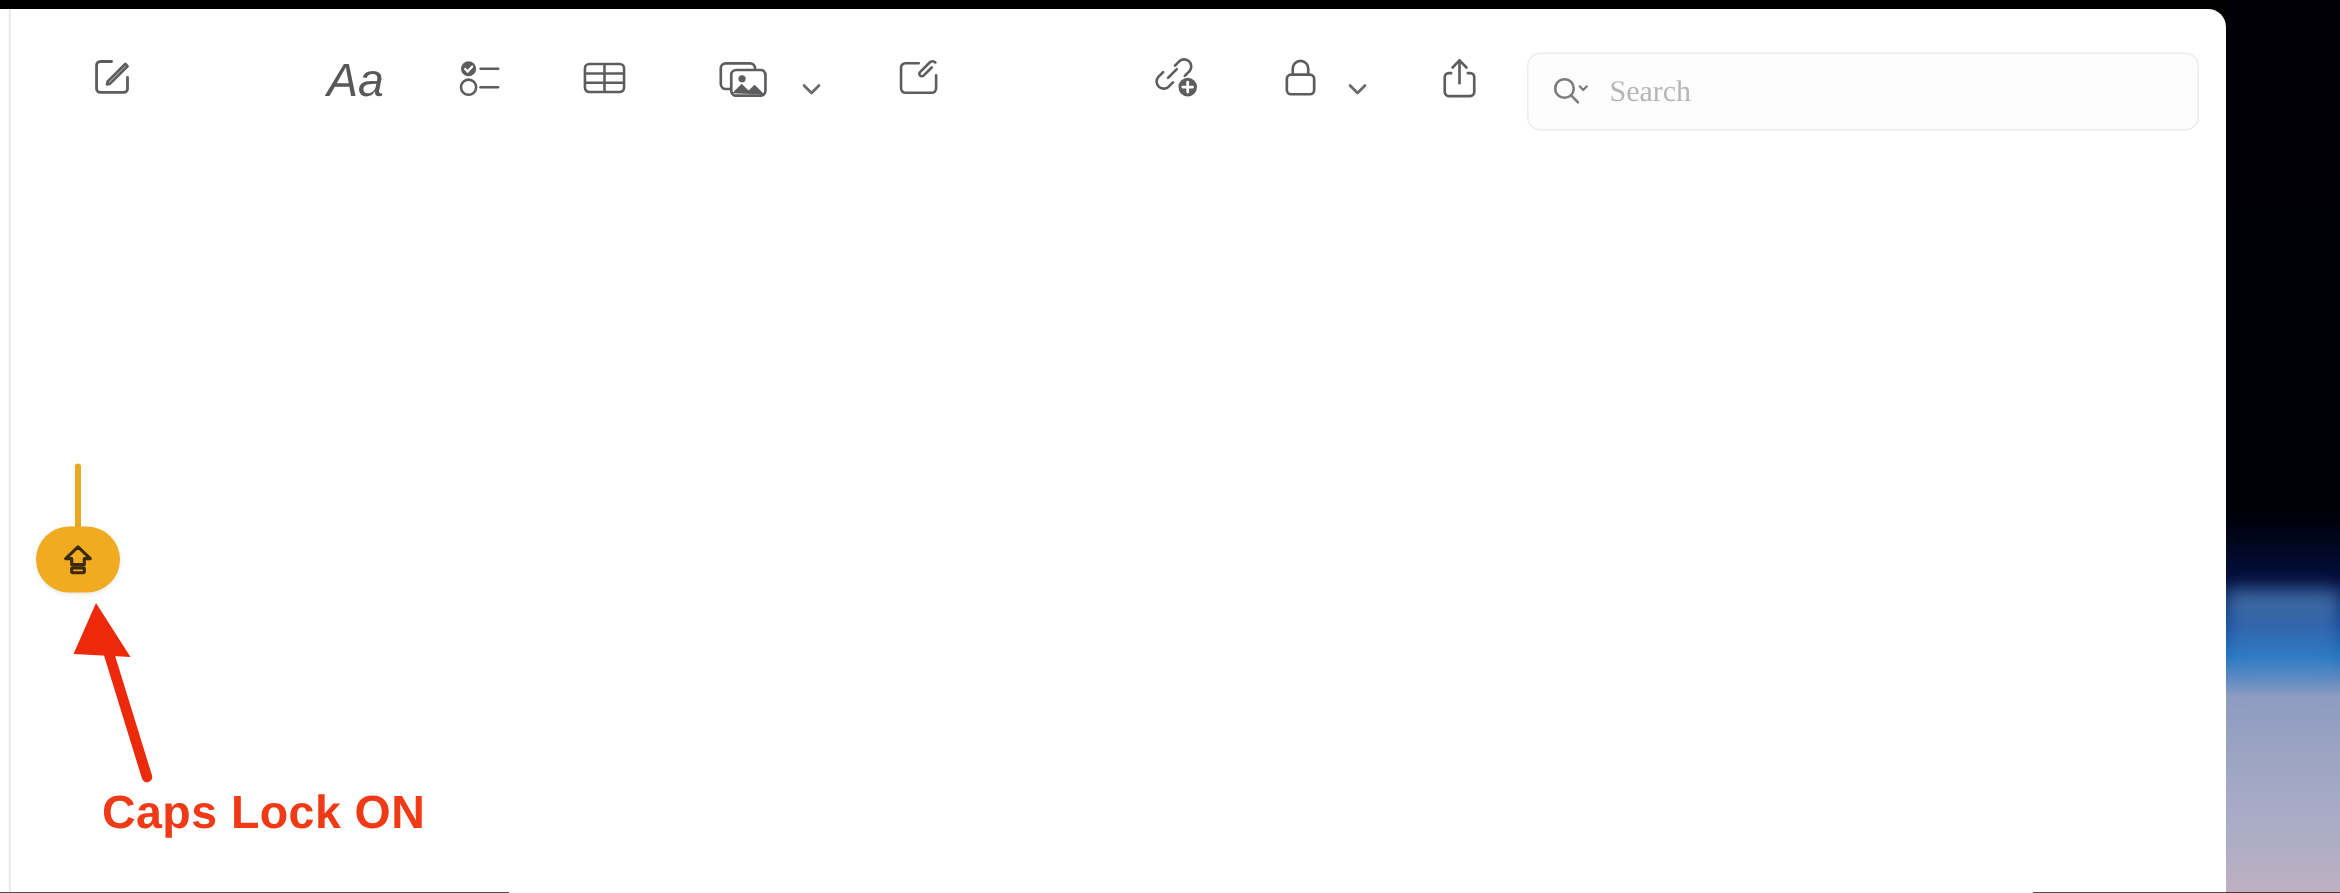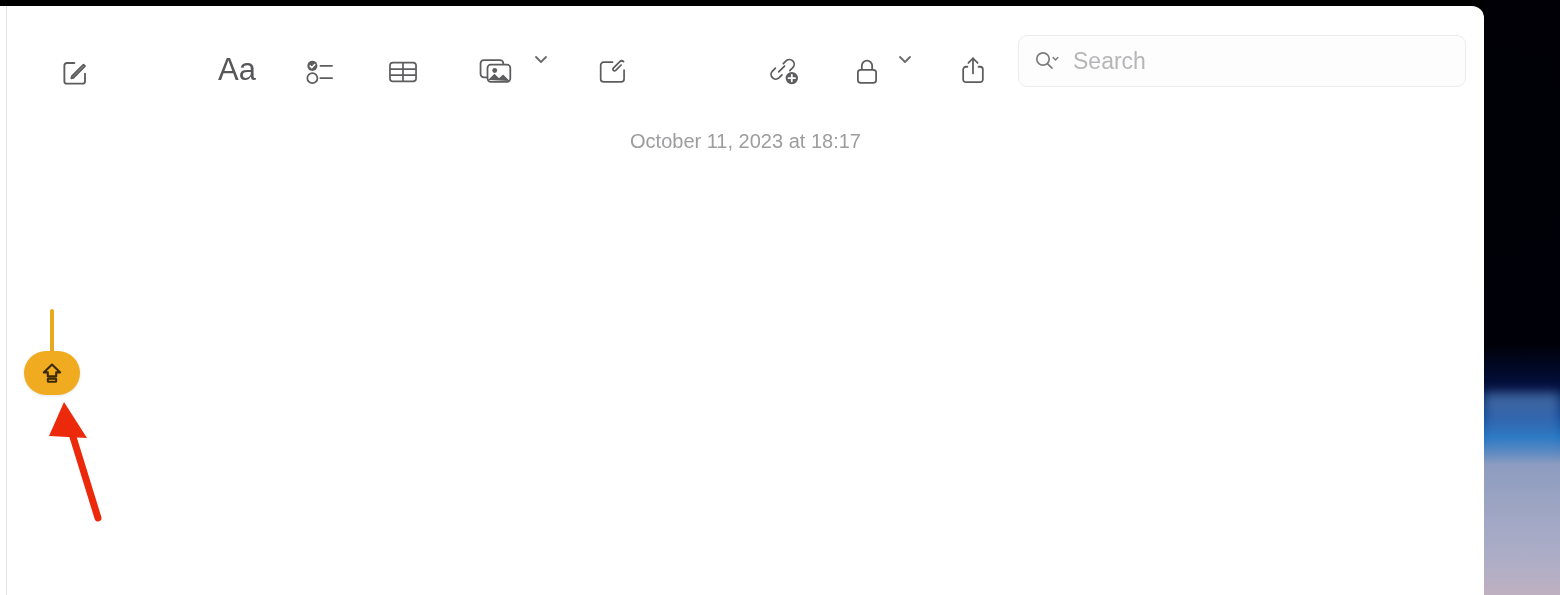--- a/index.html
+++ b/index.html
@@ -83,24 +83,25 @@
     left: 7px;
     right: 0;
     height: 105px;
   }
   .tb-btn {
     position: absolute;
     top: 30px;
     width: 52px;
     height: 52px;
     display: flex;
-    align-items: flex-end;
+    align-items: flex-start;
     justify-content: center;
     color: #5d5d5f;
     cursor: default;
+    font-style: italic;
   }
   .tb-btn svg { display: block; }
   .chev {
     position: absolute;
     top: 42px;
     width: 26px;
     height: 26px;
     display: flex;
     align-items: center;
     justify-content: center;
@@ -128,23 +129,23 @@
     box-sizing: border-box;
     padding-left: 14px;
   }
   #search-icon-wrap {
     display: flex;
     align-items: center;
     color: #7d7d7f;
     margin-right: 10px;
   }
   #search-placeholder {
-    font-size: 23px;
+    font-size: 20px;
     color: #b6b6b8;
-    font-family: Liberation Sans, sans-serif;
+    font-family: Liberation Serif, serif;
   }
 
   
   #note-date {
     position: absolute;
     top: 124px;
     left: 7px;
     width: 1477px;
     text-align: center;
     font-size: 20px;
@@ -328,33 +329,33 @@
           <svg width="30" height="26" viewBox="0 0 30 26" fill="none" stroke="currentColor" stroke-width="1.7" stroke-linecap="round" stroke-linejoin="round">
             <circle cx="10" cy="11" r="6.2"></circle>
             <line x1="14.6" y1="15.8" x2="19" y2="20.2"></line>
             <path d="M20.2 9.6l2.3 2.4 2.3-2.4" stroke-width="1.5"></path>
           </svg>
         </span>
         <span id="search-placeholder">Search</span>
       </div>
     </div>
 
-    <div id="note-date">October 11, 2023 at 18:17</div>
 
     <div id="text-caret"></div>
 
     <div id="capslock-badge">
       <span>
         <svg width="28" height="28" viewBox="0 0 28 28" fill="none" stroke="#3a2a05" stroke-width="2.1" stroke-linejoin="round" stroke-linecap="round">
           <path d="M14 5.6 L22.2 13.4 L18.2 13.4 L18.2 17.4 L9.8 17.4 L9.8 13.4 L5.8 13.4 Z"></path>
           <rect x="9.8" y="19.6" width="8.4" height="3.2" rx="0.8"></rect>
         </svg>
       </span>
     </div>
 
     <svg id="red-arrow" viewBox="0 0 130 130">
       <line x1="58" y1="122" x2="29" y2="28" stroke="#ec2a0b" stroke-width="7" stroke-linecap="round"></line>
       <path d="M24 6 L47 42 L9 40 Z" fill="#ec2a0b"></path>
     </svg>
 
+    <div id="annotation-label">Caps Lock ON</div>
 
   </div>
 </div>
 
 </body></html>

